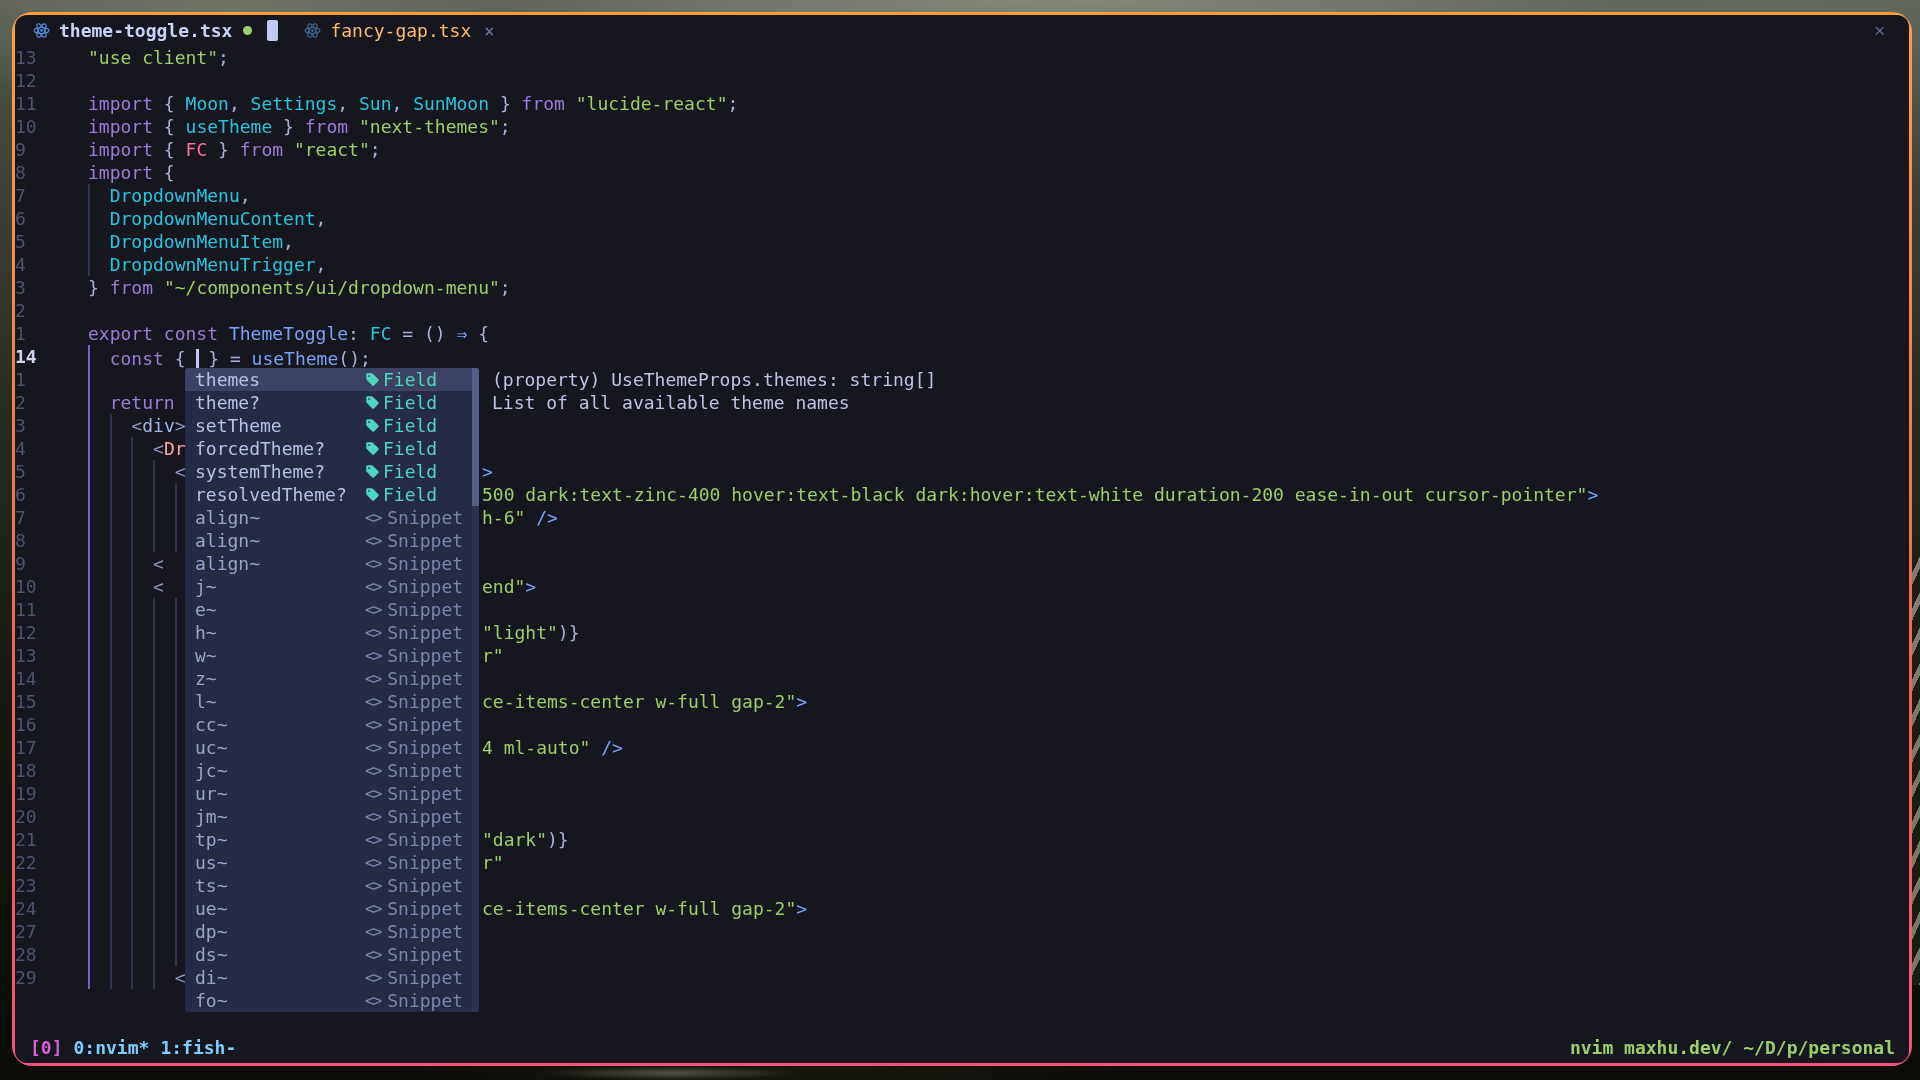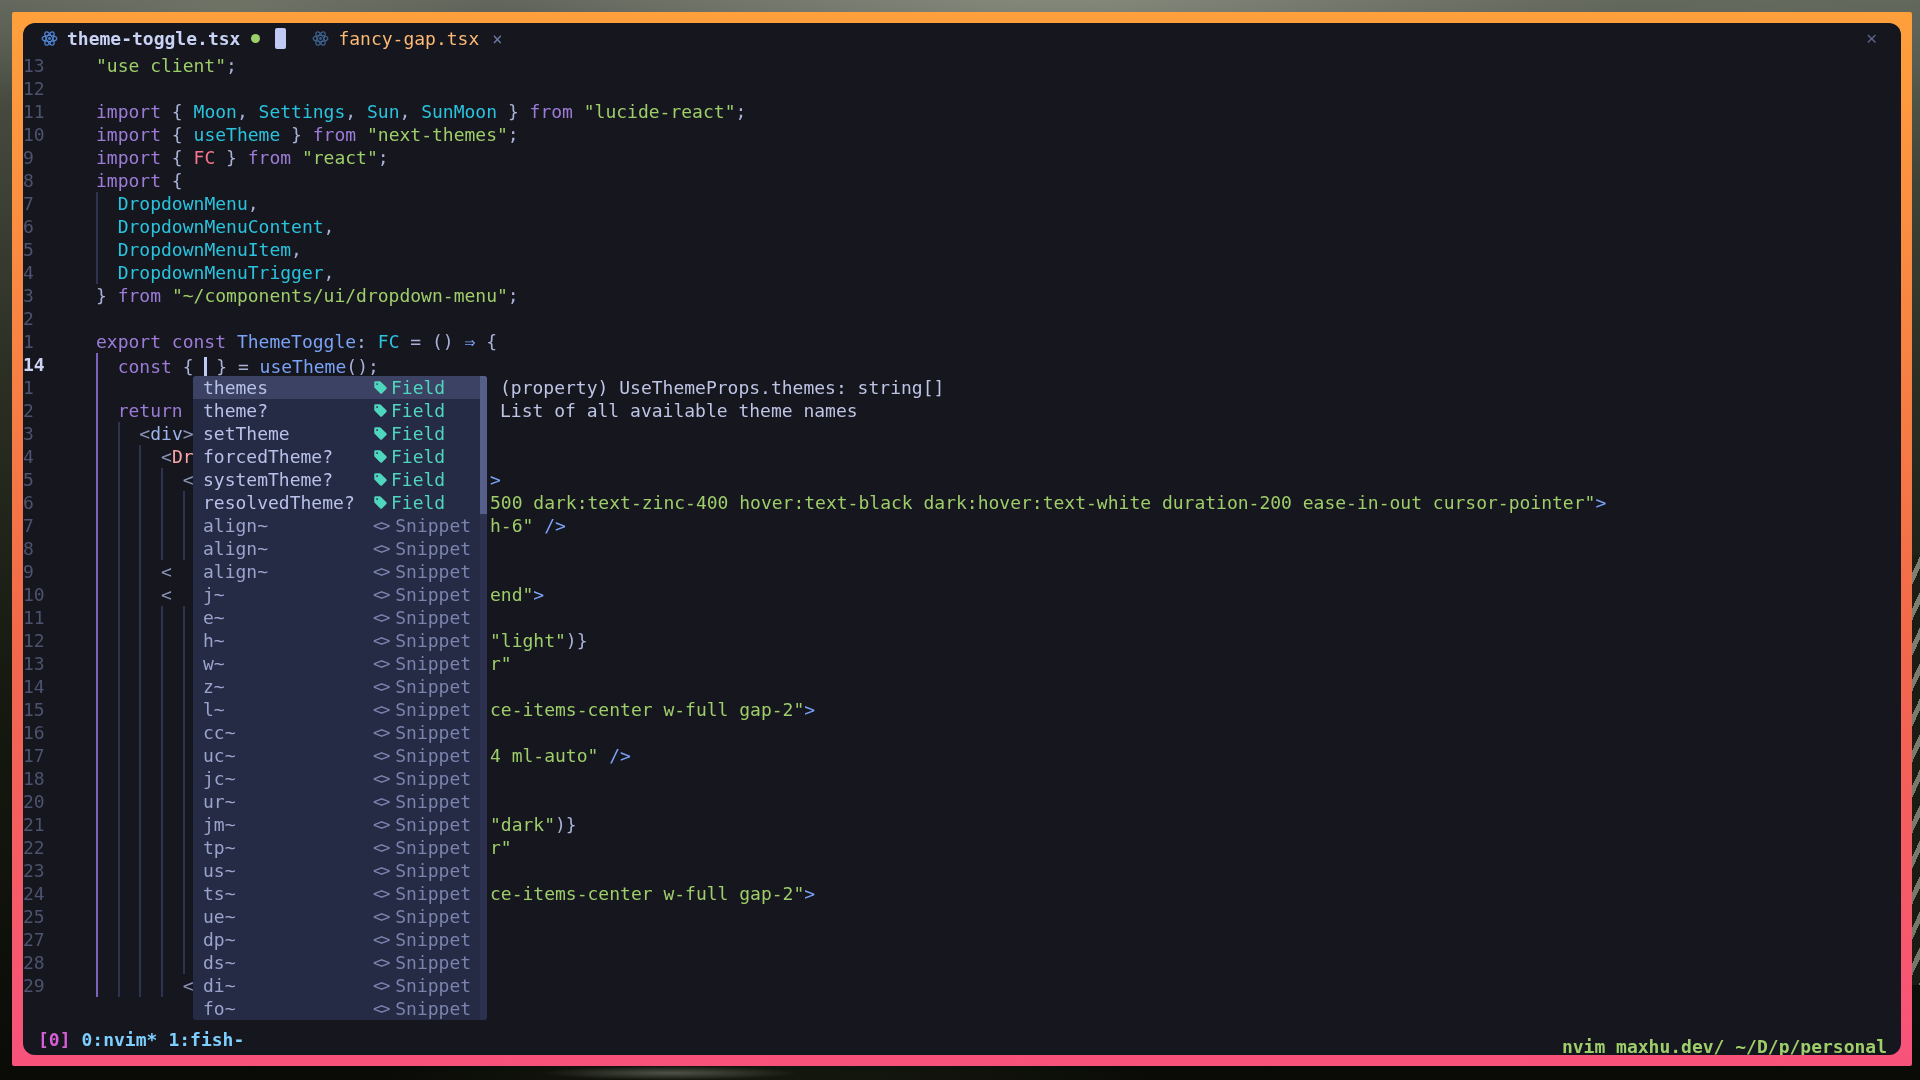--- a/index.html
+++ b/index.html
@@ -12,21 +12,21 @@
       radial-gradient(ellipse 500px 220px at 92% 4%, rgba(110,116,100,.45), transparent 70%),
       radial-gradient(ellipse 600px 300px at 40% 108%, rgba(60,70,40,.35), transparent 70%),
       linear-gradient(180deg,#60645a 0%,#464a3e 10%,#2b2f24 34%,#171a10 62%,#0a0b07 100%);}
   .wp-streaks{position:absolute;right:0;top:555px;width:16px;height:430px;
     background:repeating-linear-gradient(115deg, rgba(205,205,185,.55) 0 5px, rgba(28,30,22,.85) 5px 15px);
     filter:blur(.7px);}
   .wp-glow{position:absolute;left:540px;bottom:0;width:260px;height:14px;
     background:radial-gradient(ellipse at center, rgba(190,195,180,.35), transparent 70%);}
   
   .win-border{position:absolute;left:12px;top:12px;width:1900px;height:1054px;
-    border-radius:2px;padding:11px;box-sizing:border-box;
+    border-radius:20px;padding:3px;box-sizing:border-box;
     background:linear-gradient(180deg,#ffa03c 0%,#f1684a 60%,#f8527c 100%);}
   .win{position:relative;width:100%;height:100%;border-radius:12px;background:#16161e;overflow:hidden;}
   
   .tabbar{position:relative;height:31px;display:flex;align-items:center;padding-left:18px;gap:26px;}
   .tab{display:flex;align-items:center;gap:9px;font-size:18px;cursor:default;}
   .tab .atom{width:17px;height:17px;flex:0 0 auto;}
   .tab.active .lbl{color:#c9d3f5;font-weight:bold;}
   .tab.inactive .lbl{color:#fdba74;}
   .mod-dot{width:9px;height:9px;border-radius:50%;background:#9ece6a;margin-left:2px;}
   .tab-block{width:11px;height:21px;border-radius:2px;background:#c0caf5;margin-left:6px;}
@@ -59,21 +59,21 @@
   .field .ktext{color:#4fd6be;} .snippet .ktext{color:#7a84ad;}
   .kicon{display:inline-flex;align-items:center;}
   .snippet .kicon{color:#7a84ad;font-size:16px;letter-spacing:-2px;margin-right:4px;}
   .pscroll{position:absolute;right:0;top:0;width:7px;height:100%;background:#2c3150;}
   .pthumb{position:absolute;top:0;left:0;width:7px;height:138px;background:#565f89;}
   
   .statusbar{position:absolute;left:0;right:0;bottom:2px;height:26px;line-height:26px;
     font-size:18px;font-weight:bold;display:flex;padding:0 14px 0 15px;}
   .sb-session{color:#d85fd8;}
   .sb-win{color:#7dcfff;margin-left:11px;}
-  .sb-right{margin-left:auto;color:#9ece6a;margin-top:7px;}
+  .sb-right{margin-left:auto;color:#9ece6a;}
 </style>
 </head>
 <body>
 
 <div class="wallpaper">
   <div class="wp-streaks"></div>
   <div class="wp-glow"></div>
 </div>
 
 <div class="win-border">
@@ -228,42 +228,42 @@
           </div>
           <div class="code-row">
             <div class="lnum">17</div>
             <div class="ctext"><span class="guide s" style="left: 0px;"></span><span class="guide g" style="left: 21.674px;"></span><span class="guide g" style="left: 43.348px;"></span><span class="guide g" style="left: 65.022px;"></span><span class="guide g" style="left: 86.696px;"></span><span class="rfrag"><span class="tok str">4 ml-auto"</span><span class="tok blu"> /&gt;</span></span></div>
           </div>
           <div class="code-row">
             <div class="lnum">18</div>
             <div class="ctext"><span class="guide s" style="left: 0px;"></span><span class="guide g" style="left: 21.674px;"></span><span class="guide g" style="left: 43.348px;"></span><span class="guide g" style="left: 65.022px;"></span><span class="guide g" style="left: 86.696px;"></span></div>
           </div>
           <div class="code-row">
+            <div class="lnum">19</div>
+            <div class="ctext"><span class="guide s" style="left: 0px;"></span><span class="guide g" style="left: 21.674px;"></span><span class="guide g" style="left: 43.348px;"></span><span class="guide g" style="left: 65.022px;"></span><span class="guide g" style="left: 86.696px;"></span></div>
+          </div>
+          <div class="code-row">
             <div class="lnum">20</div>
             <div class="ctext"><span class="guide s" style="left: 0px;"></span><span class="guide g" style="left: 21.674px;"></span><span class="guide g" style="left: 43.348px;"></span><span class="guide g" style="left: 65.022px;"></span><span class="guide g" style="left: 86.696px;"></span></div>
           </div>
           <div class="code-row">
             <div class="lnum">21</div>
             <div class="ctext"><span class="guide s" style="left: 0px;"></span><span class="guide g" style="left: 21.674px;"></span><span class="guide g" style="left: 43.348px;"></span><span class="guide g" style="left: 65.022px;"></span><span class="guide g" style="left: 86.696px;"></span><span class="rfrag"><span class="tok str">"dark"</span><span class="tok pun">)}</span></span></div>
           </div>
           <div class="code-row">
             <div class="lnum">22</div>
             <div class="ctext"><span class="guide s" style="left: 0px;"></span><span class="guide g" style="left: 21.674px;"></span><span class="guide g" style="left: 43.348px;"></span><span class="guide g" style="left: 65.022px;"></span><span class="guide g" style="left: 86.696px;"></span><span class="rfrag"><span class="tok str">r"</span></span></div>
           </div>
           <div class="code-row">
             <div class="lnum">23</div>
             <div class="ctext"><span class="guide s" style="left: 0px;"></span><span class="guide g" style="left: 21.674px;"></span><span class="guide g" style="left: 43.348px;"></span><span class="guide g" style="left: 65.022px;"></span><span class="guide g" style="left: 86.696px;"></span></div>
           </div>
           <div class="code-row">
             <div class="lnum">24</div>
             <div class="ctext"><span class="guide s" style="left: 0px;"></span><span class="guide g" style="left: 21.674px;"></span><span class="guide g" style="left: 43.348px;"></span><span class="guide g" style="left: 65.022px;"></span><span class="guide g" style="left: 86.696px;"></span><span class="rfrag"><span class="tok str">ce-items-center w-full gap-2"</span><span class="tok blu">&gt;</span></span></div>
-          </div>
-          <div class="code-row">
-            <div class="lnum">25</div>
-            <div class="ctext"><span class="guide s" style="left: 0px;"></span><span class="guide g" style="left: 21.674px;"></span><span class="guide g" style="left: 43.348px;"></span><span class="guide g" style="left: 65.022px;"></span><span class="guide g" style="left: 86.696px;"></span></div>
           </div>
           <div class="code-row">
             <div class="lnum">27</div>
             <div class="ctext"><span class="guide s" style="left: 0px;"></span><span class="guide g" style="left: 21.674px;"></span><span class="guide g" style="left: 43.348px;"></span><span class="guide g" style="left: 65.022px;"></span><span class="guide g" style="left: 86.696px;"></span></div>
           </div>
           <div class="code-row">
             <div class="lnum">28</div>
             <div class="ctext"><span class="guide s" style="left: 0px;"></span><span class="guide g" style="left: 21.674px;"></span><span class="guide g" style="left: 43.348px;"></span><span class="guide g" style="left: 65.022px;"></span><span class="guide g" style="left: 86.696px;"></span></div>
           </div>
           <div class="code-row">

